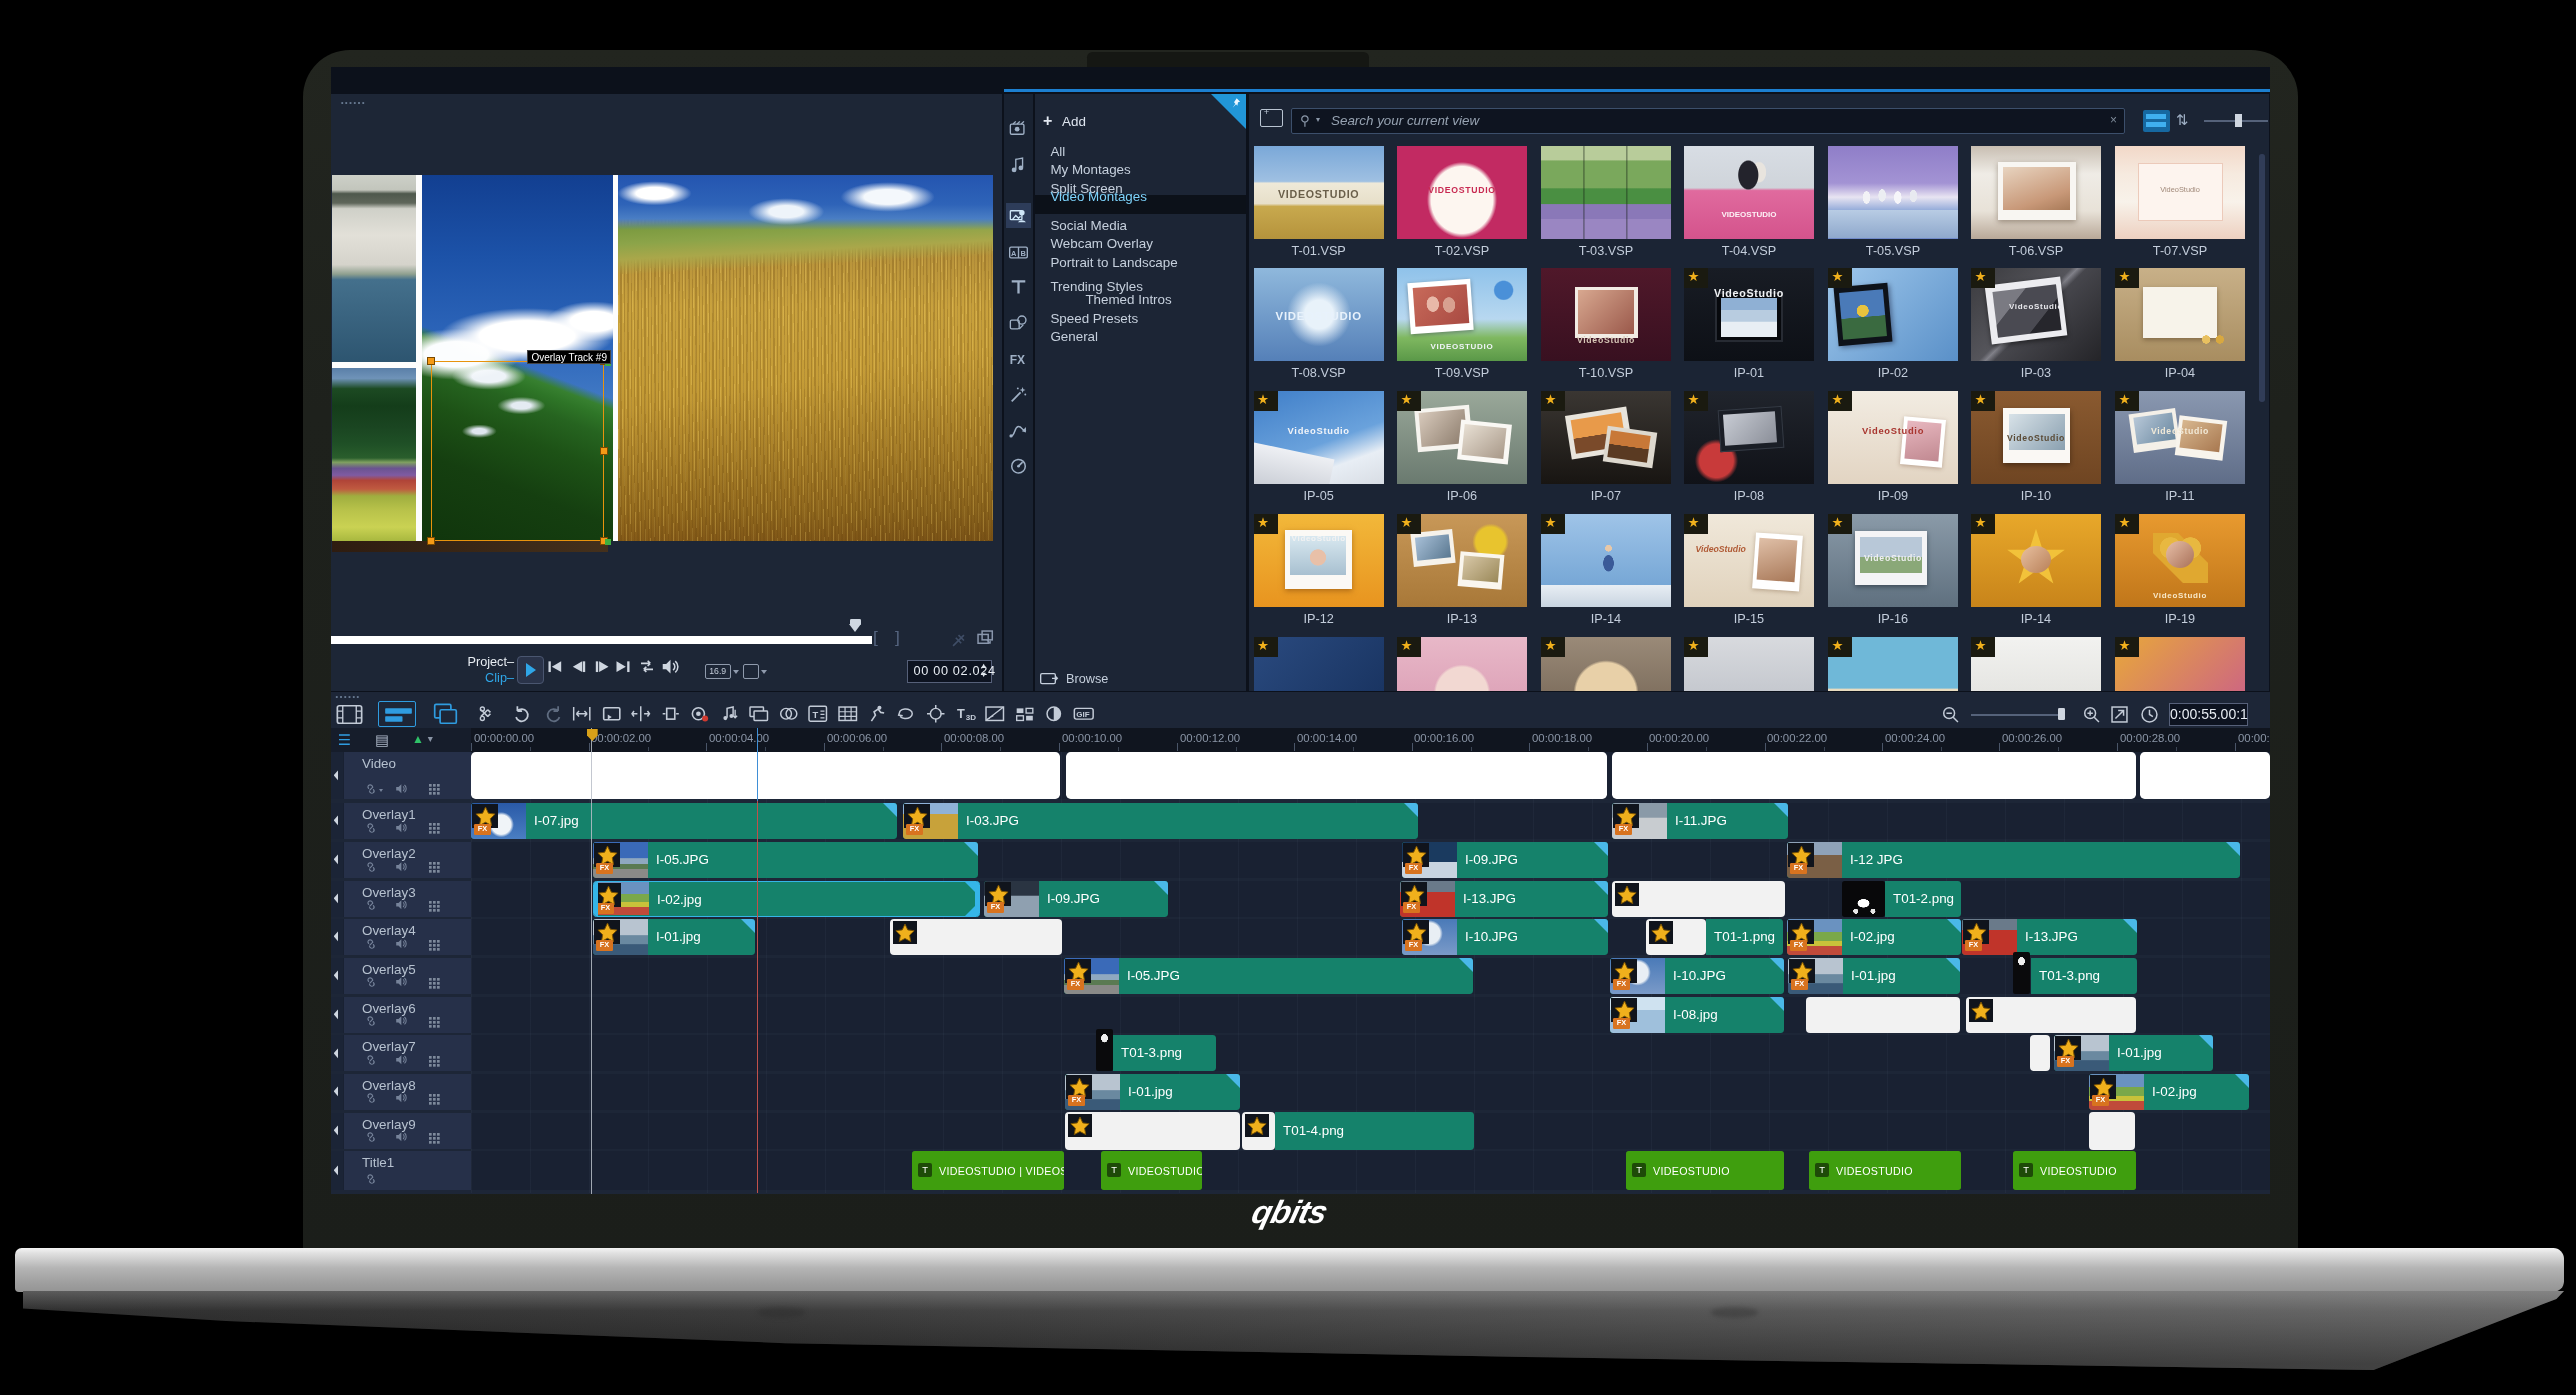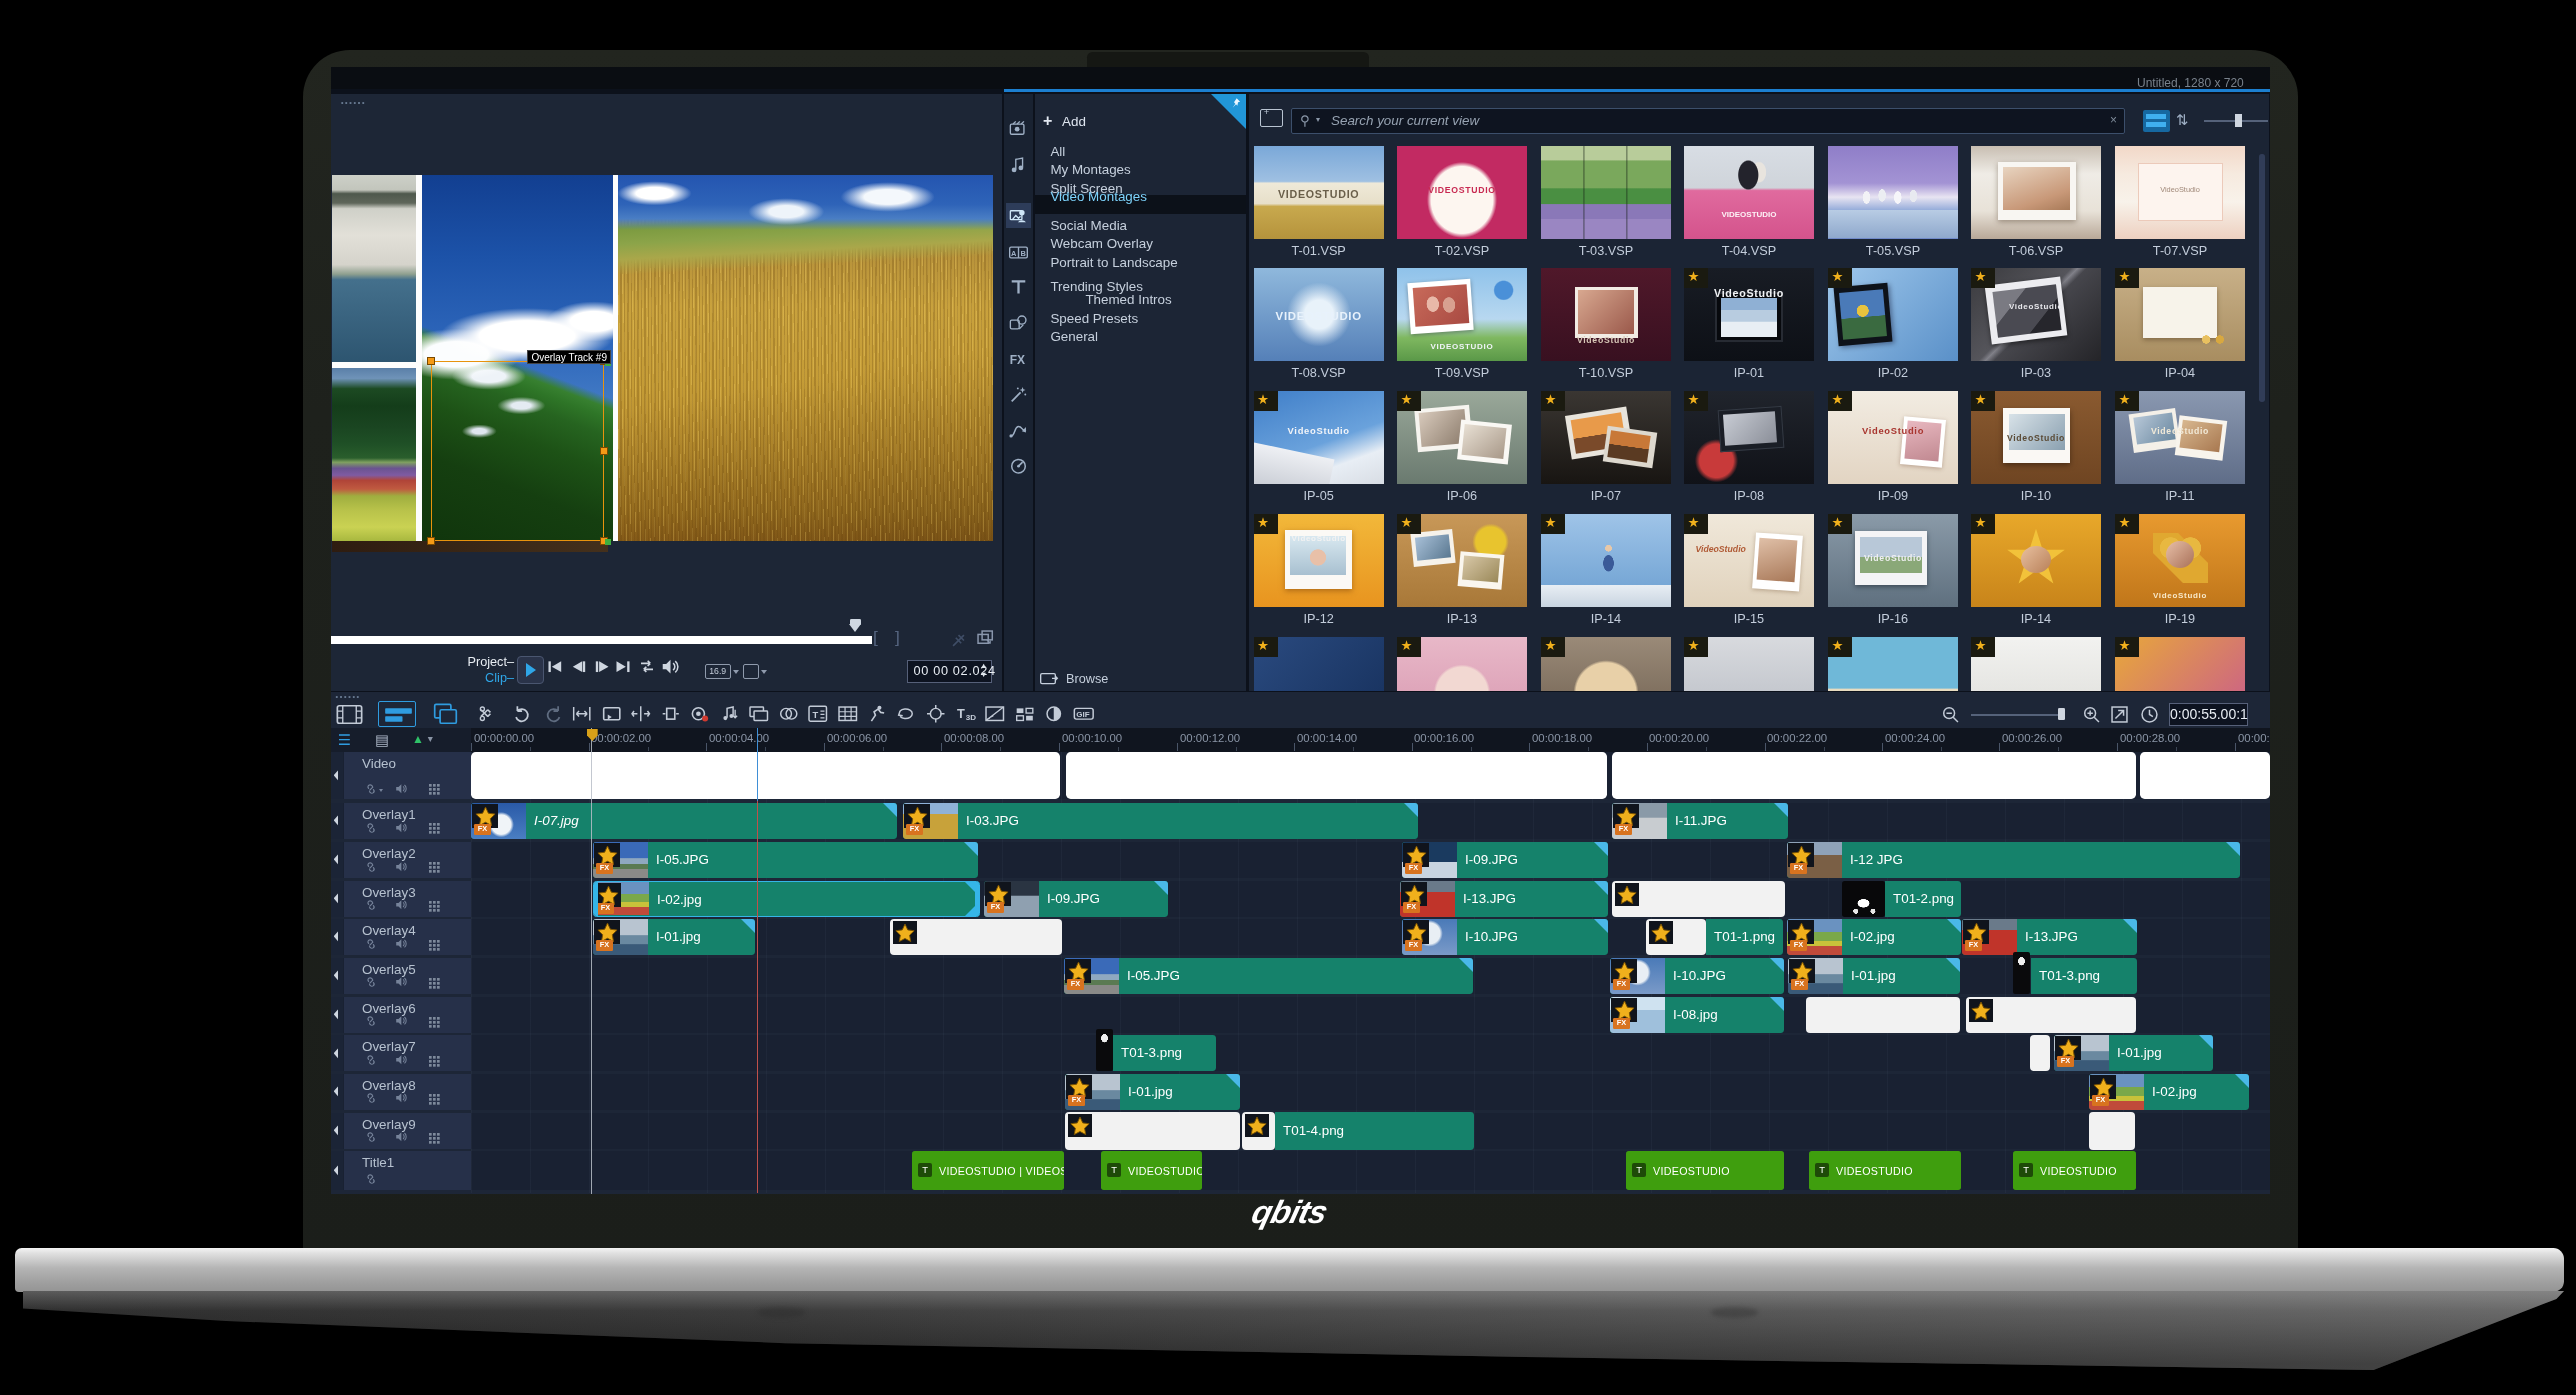--- a/index.html
+++ b/index.html
@@ -69,23 +69,20 @@
 .tlabel { position:absolute; width:130px; text-align:center; color:#c3cddb; font-size:12.7px; }
 .badge { position:absolute; left:0; top:0; width:24px; height:20px; background:#1a1a10; }
 .badge:after { content:"★"; position:absolute; left:3.4px; top:1.3px; color:#f0b01c; font-size:13.4px; }
 </style>
 </head>
 <body>
 <div id="page">
   <div id="lid"></div>
   <div id="cam"></div>
   <div id="screen">
-    <div id="titlebar">
-        <div id="titletext">Untitled, 1280 x 720</div>
-      </div>
     <div id="blueline"></div>
 
     <div class="panel" id="preview">
       <div class="dots" style="left:9.4px; top:5.4px;">......</div>
 
       <div class="photo" id="ph-village" style="left:1.3px; top:81px; width:84px; height:187px;"></div>
       <div class="photo" id="ph-forest" style="left:1.3px; top:274px; width:85px; height:173px;"></div>
       <div class="photo" id="ph-sky" style="left:91px; top:81px; width:191px; height:366px;"></div>
       <div class="photo" id="ph-field" style="left:286px; top:81px; width:376px; height:366px;"></div>
       <div style="position:absolute; left:85px; top:81px; width:6px; height:366px; background:#fdfdfd;"></div>
@@ -840,21 +837,21 @@
 <div style="position:absolute; left:735px; top:60px; width:541px; height:47px; background:#fff; border-radius:4.7px;"></div>
 <div style="position:absolute; left:1281px; top:60px; width:524px; height:47px; background:#fff; border-radius:4.7px;"></div>
 <div style="position:absolute; left:1809px; top:60px; width:130px; height:47px; background:#fff; border-radius:4.7px;"></div>
 <div style="position:absolute; left:140px; top:111px; width:426px; height:36px; background:#15826b; border-radius:3.4px; overflow:hidden; ">
 <div style="position:absolute; left:0; top:0; width:55px; height:36px; background:radial-gradient(circle at 55% 60%, #f0f4f8 0 26%, rgba(0,0,0,0) 34%),linear-gradient(180deg,#2a5aa8,#4a7ec2)"></div>
 <div style="position:absolute; left:1.3px; top:1.3px; width:25.5px; height:24px; background:#10141c;"></div>
 <svg style="position:absolute; left:2.7px; top:2px;" width="23" height="23" viewBox="0 0 24 24">
             <path d="M12 2.2 L15 8.6 L22 9.5 L17 14.4 L18.3 21.4 L12 18 L5.7 21.4 L7 14.4 L2 9.5 L9 8.6 Z" fill="#f0b01c" stroke="#7a5200" stroke-width="1"></path>
           </svg>
 <div style="position:absolute; left:2.7px; top:21px; width:17.4px; height:11.4px; background:#d8731f; border-radius:1.3px; color:#fff; font-size:7.4px; font-weight:bold; text-align:center; line-height:10.7px;">FX</div>
-<div style="position:absolute; left:63px; top:10px; color:#fff; font-size:13.4px; white-space:nowrap;font-style:italic;">I-07.jpg</div>
+<div style="position:absolute; left:63px; top:10px; color:#fff; font-size:13.4px; white-space:nowrap;">I-07.jpg</div>
 <div style="position:absolute; right:0; top:0; width:0; height:0; border-top:14.8px solid #4ab8e8; border-left:14.8px solid transparent;"></div>
 </div>
 <div style="position:absolute; left:572px; top:111px; width:515px; height:36px; background:#15826b; border-radius:3.4px; overflow:hidden; ">
 <div style="position:absolute; left:0; top:0; width:55px; height:36px; background:linear-gradient(180deg,#8fb2d8 0 30%,#c8a23a 31% 100%)"></div>
 <div style="position:absolute; left:1.3px; top:1.3px; width:25.5px; height:24px; background:#10141c;"></div>
 <svg style="position:absolute; left:2.7px; top:2px;" width="23" height="23" viewBox="0 0 24 24">
             <path d="M12 2.2 L15 8.6 L22 9.5 L17 14.4 L18.3 21.4 L12 18 L5.7 21.4 L7 14.4 L2 9.5 L9 8.6 Z" fill="#f0b01c" stroke="#7a5200" stroke-width="1"></path>
           </svg>
 <div style="position:absolute; left:2.7px; top:21px; width:17.4px; height:11.4px; background:#d8731f; border-radius:1.3px; color:#fff; font-size:7.4px; font-weight:bold; text-align:center; line-height:10.7px;">FX</div>
 <div style="position:absolute; left:63px; top:10px; color:#fff; font-size:13.4px; white-space:nowrap;">I-03.JPG</div>

